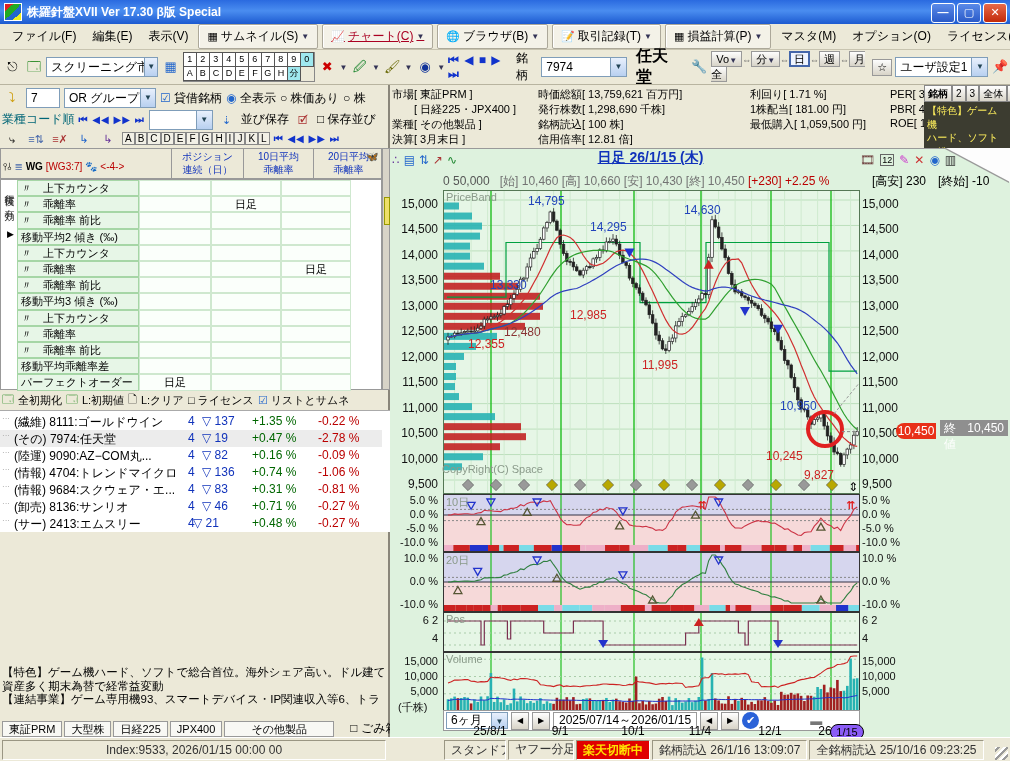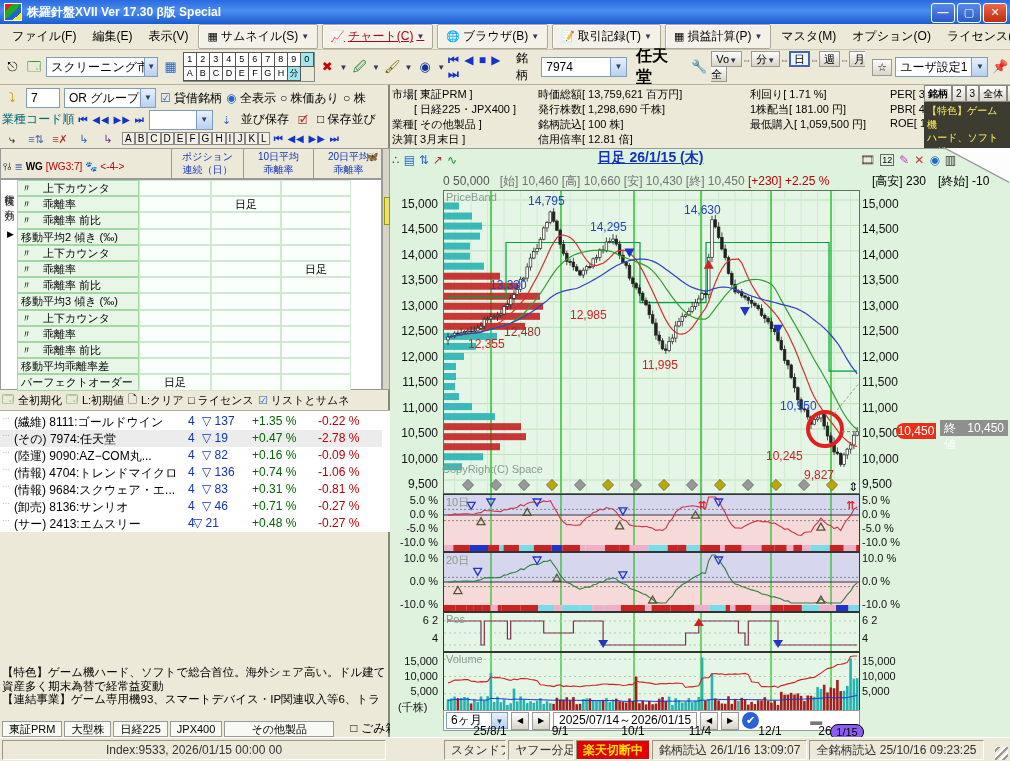--- a/index.html
+++ b/index.html
@@ -1192,19 +1192,19 @@
         <span class="xlab" style="left: 310px; top: 639px;">11/4</span>
         <span class="xlab" style="left: 380px; top: 639px;">12/1</span>
         <span class="xlab" style="left: 440px; top: 639px;">26/1</span>
       </div>
     <span class="abs" style="left:440px;top:639px;width:32px;height:14px;border:1px solid #000;border-radius:8px;background:#8b5cf6;text-align:center;font-size:11px;line-height:14px;">1/15</span>
   </div>
 
   <div class="abs statusbar">
     <span class="ssec" style="width:370px;text-align:center;">Index:9533, 2026/01/15 00:00 00</span>
     <span class="ssec" style="width:48px;margin-left:58px;overflow:hidden;">スタンドアロン</span>
-    <span class="ssec" style="width:52px;overflow:hidden;">ヤフー分足</span>
+    <span class="ssec" style="width:52px;overflow:hidden;font-family:Liberation Mono, monospace;">ヤフー分足</span>
     <span class="ssec alert">楽天切断中</span>
     <span class="ssec">銘柄読込 26/1/16 13:09:07</span>
     <span class="ssec">全銘柄読込 25/10/16 09:23:25</span>
     <span class="grip"></span>
   </div>
 </div>
 
 </body></html>

